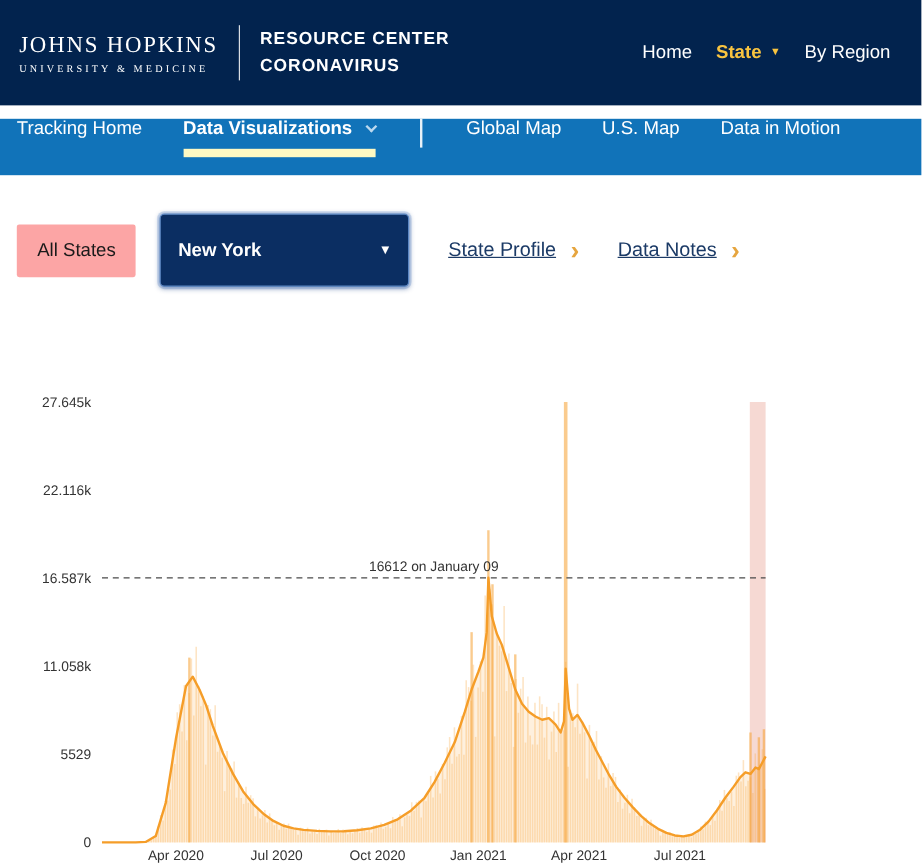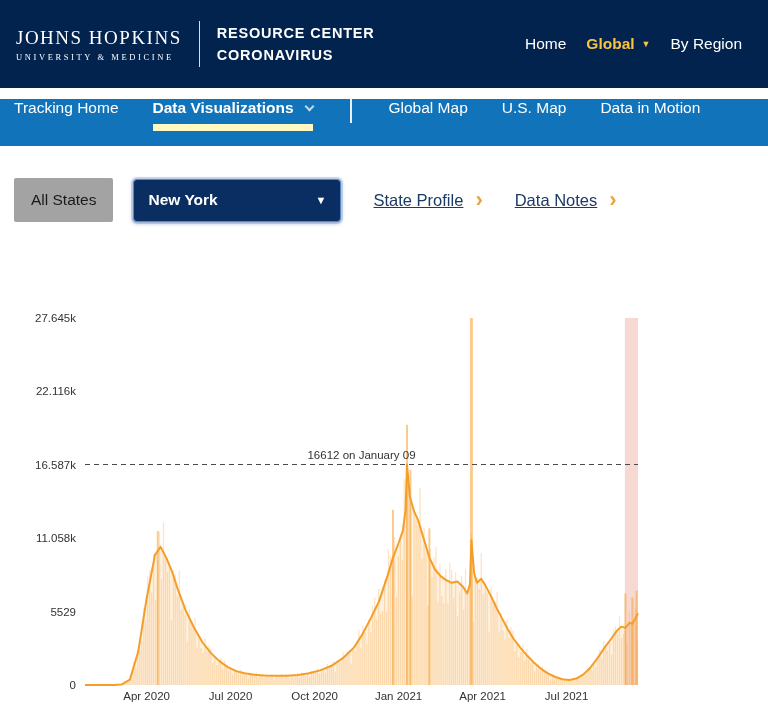--- a/index.html
+++ b/index.html
@@ -25,24 +25,24 @@
   .subnav a { color:#fff; font-size:15.5px; text-decoration:none; cursor:pointer; margin:0 17px; white-space:nowrap; }
   .subnav a:first-child { margin-left:14px; }
   .s-active { font-weight:bold; }
   .s-active .wrap { display:inline-block; padding-bottom:7px; border-bottom:7px solid #fef9c3; }
   .chev { display:inline-block; width:7px; height:7px; border-right:2px solid #bcd9ef;
     border-bottom:2px solid #bcd9ef; transform:rotate(45deg); margin-left:12px; margin-bottom:3px; }
   .s-div { width:2px; height:24px; background:rgba(255,255,255,.9); margin:0 20px; }
 
   
   .controls { display:flex; align-items:center; margin-top:32px; padding-left:14px; }
-  .all-states { background:#a3a3a3; color:#1a1a1a; border:none; font-size:15.5px;
+  .all-states { background:#fca5a5; color:#1a1a1a; border:none; font-size:15.5px;
     padding:13px 17px; border-radius:2px; cursor:pointer; font-family:inherit; }
   .state-select { background:#0b2e62; color:#fff; font-weight:bold; font-size:15.5px;
-    width:208px; height:43px; margin-left:20px; display:flex; align-items:center;
+    width:208px; height:61px; margin-left:20px; display:flex; align-items:center;
     justify-content:space-between; padding:0 14px; border-radius:4px; cursor:pointer;
     border:1px solid #5b86c2; box-shadow:0 1px 4px rgba(20,60,130,.45), 0 0 0 2px rgba(120,160,215,.3); }
   .sel-caret { font-size:11px; }
   .plink { display:flex; align-items:center; margin-left:32px; cursor:pointer; text-decoration:none; }
   .plink .u { color:#1b3a66; font-size:16.5px; text-decoration:underline; }
   .gchev { color:#e6a53e; font-size:22px; font-weight:bold; margin-left:12px; line-height:0; }
 
   
   .chart-wrap { margin-top:84px; margin-left:10px; }
   svg text { font-family:"Liberation Sans", sans-serif; font-size:11.5px; fill:#333; }
@@ -55,21 +55,21 @@
     <div class="logo1">JOHNS HOPKINS</div>
     <div class="logo2">UNIVERSITY &amp; MEDICINE</div>
   </div>
   <div class="vdiv"></div>
   <div class="crc">
     <div>RESOURCE CENTER</div>
     <div>CORONAVIRUS</div>
   </div>
   <nav class="topnav">
     <a>Home</a>
-    <a class="topics"><span>Global</span><span class="caret">▼</span></a>
+    <a class="topics"><span>State</span><span class="caret">▼</span></a>
     <a>By Region</a>
   </nav>
 </header>
 
 <div class="gap-strip"></div>
 
 <nav class="subnav">
   <a>Tracking Home</a>
   <a class="s-active">
     <span class="wrap"><span>Data Visualizations</span><span class="chev"></span></span>

